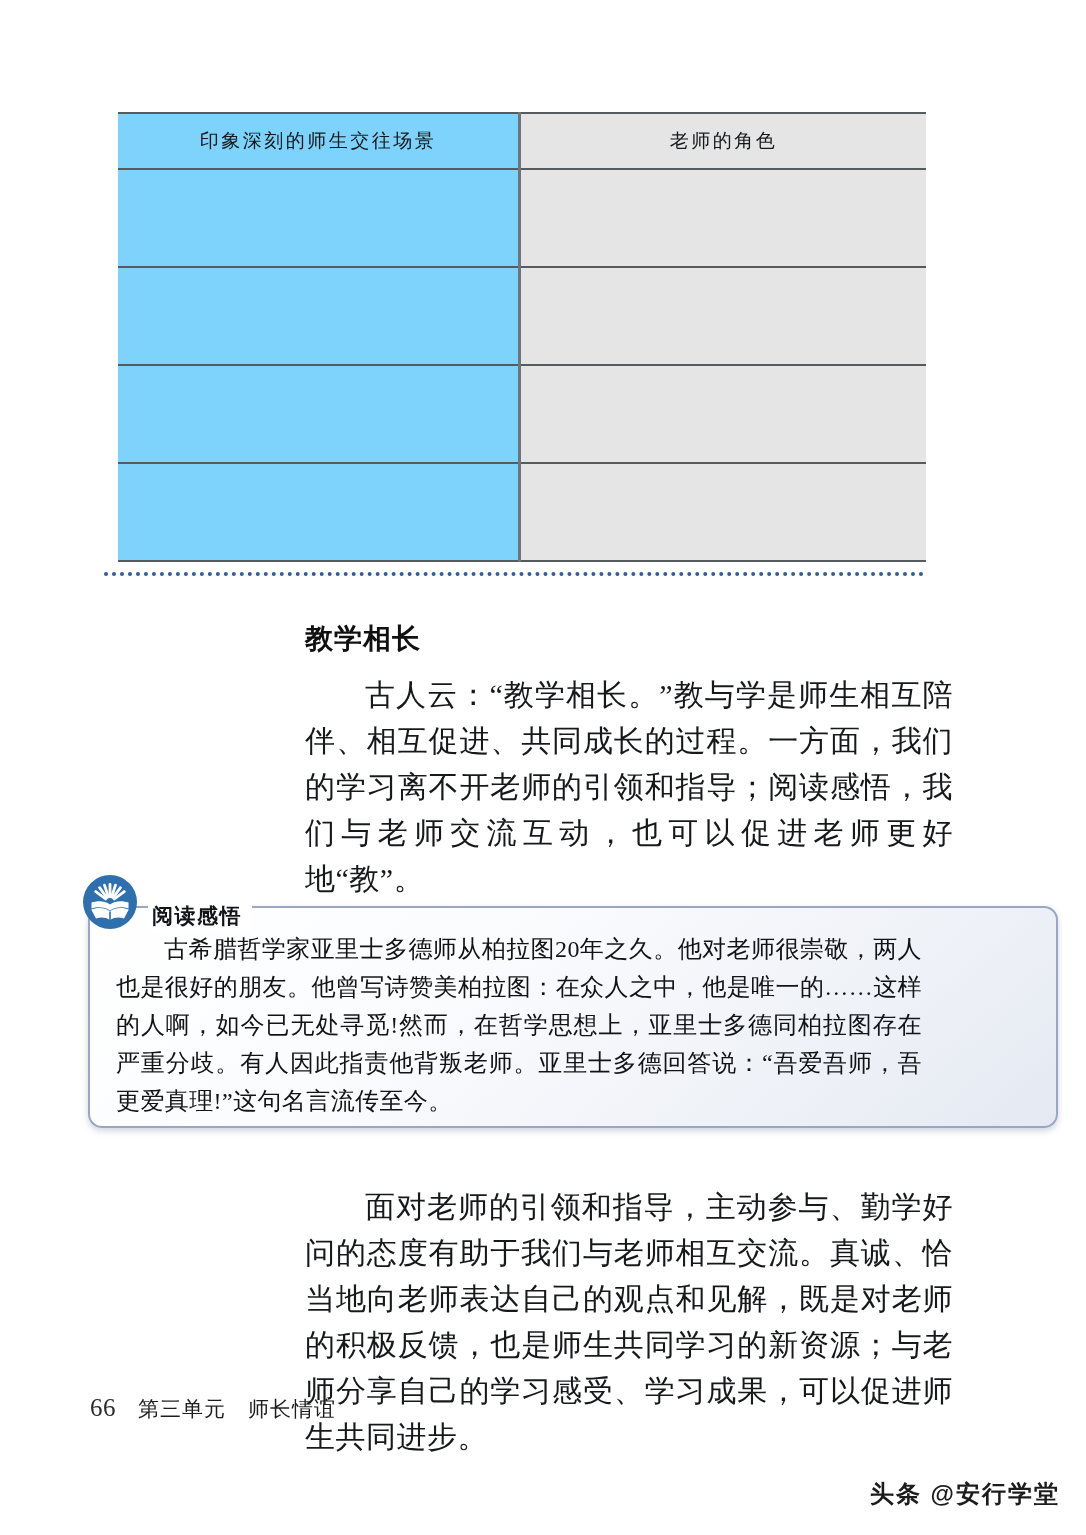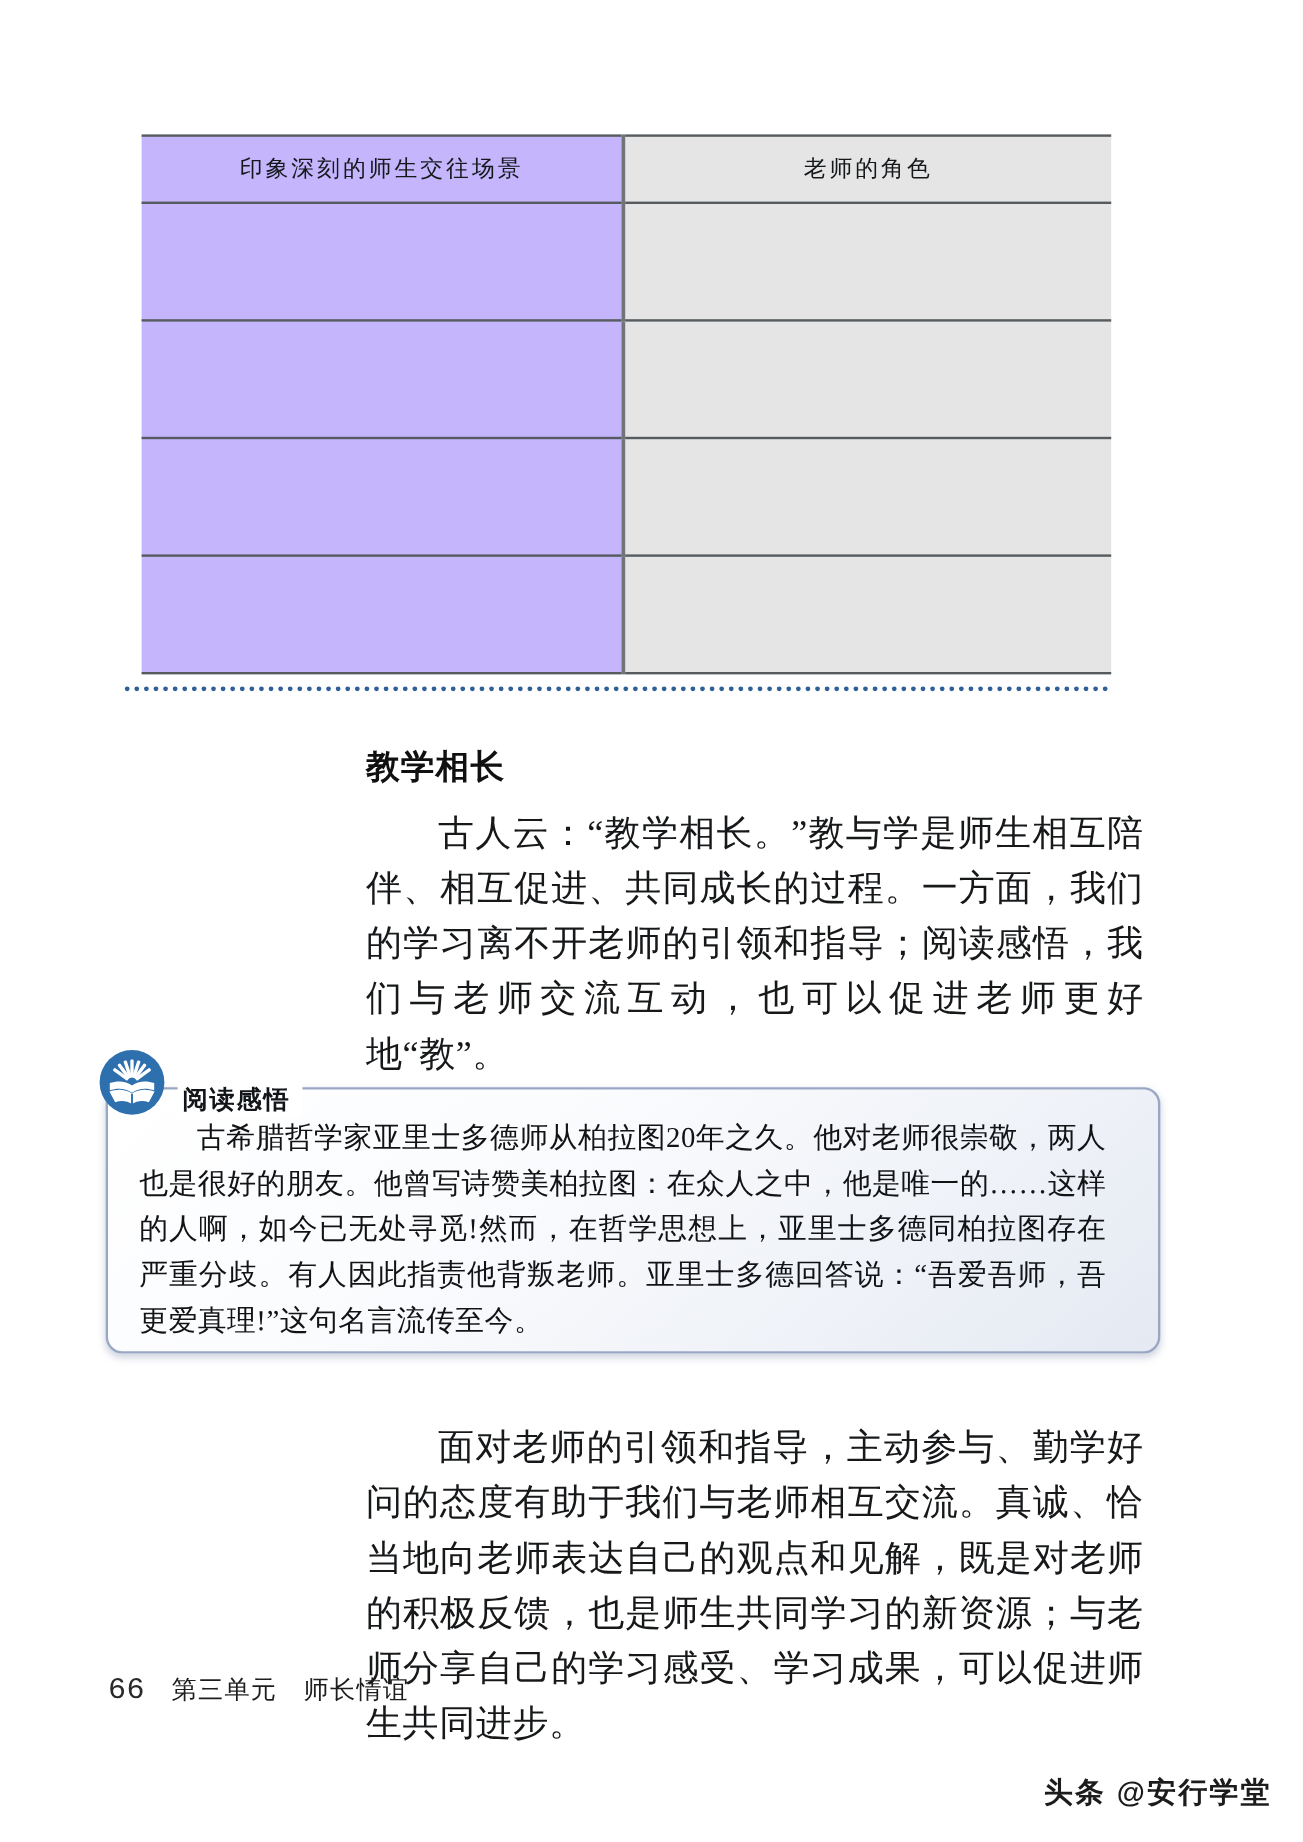--- a/index.html
+++ b/index.html
@@ -26,21 +26,21 @@
     table-layout: fixed;
   }
   .activity-table td {
     border-top: 2px solid #555b5e;
     border-bottom: 2px solid #555b5e;
     padding: 0;
     margin: 0;
   }
   .activity-table td.col-left {
     width: 400px;
-    background: #c4b5fd;
+    background: #7dd3fc;
     border-right: 3px solid #6f7478;
     text-align: center;
     vertical-align: middle;
   }
   .activity-table td.col-right {
     width: 405px;
     background: #e5e5e5;
     text-align: center;
     vertical-align: middle;
   }
@@ -126,21 +126,21 @@
     background: #ffffff;
     padding: 2px 10px 2px 4px;
     margin-top: 28px;
   }
 
   
   .quote-box {
     position: absolute;
     left: 88px;
     top: 906px;
-    width: 879px;
+    width: 970px;
     height: 222px;
     box-sizing: border-box;
     border: 2px solid #9aa7c4;
     border-radius: 14px;
     background: linear-gradient(140deg, #ffffff 0%, #fbfcfe 35%, #eef1f7 75%, #e4e9f2 100%);
     box-shadow: 0 3px 6px rgba(120,135,165,0.35);
   }
   .quote-text {
     position: absolute;
     left: 26px;
@@ -157,21 +157,21 @@
   }
 
   
   .footer {
     position: absolute;
     left: 90px;
     top: 1394px;
     display: flex;
     align-items: baseline;
     gap: 22px;
-    font-family: Liberation Mono, monospace;
+    font-family: Liberation Serif, serif;
   }
   .footer-pagenum {
     font-size: 25px;
     color: #2a2a2a;
     letter-spacing: 0.5px;
   }
   .footer-unit {
     font-size: 21px;
     color: #1d1d1d;
     letter-spacing: 1px;

